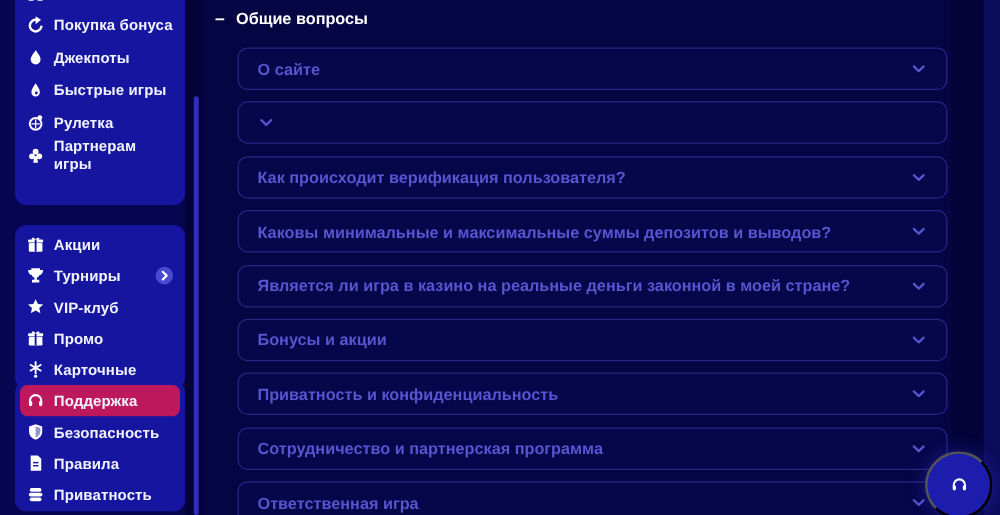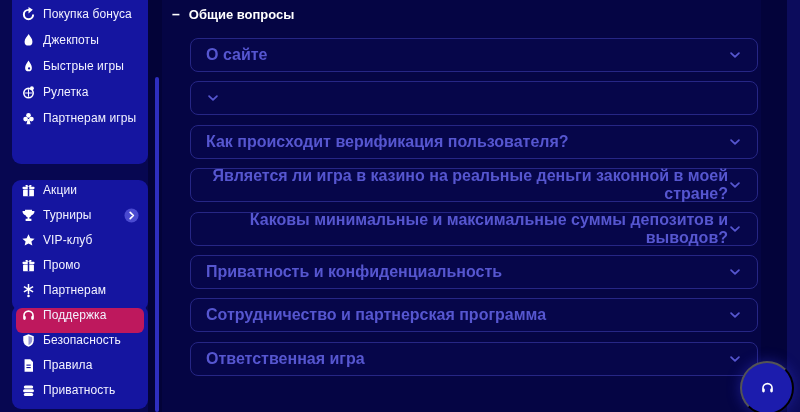--- a/index.html
+++ b/index.html
@@ -9,38 +9,38 @@
     font-family:"Liberation Sans",sans-serif;
     -webkit-font-smoothing:antialiased;
   }
   
   .sidebar{position:absolute;left:0;top:0;width:148px;height:412px;background:#070751;overflow:hidden;}
   .gap-col{position:absolute;left:148px;top:0;width:14px;height:412px;background:#030338;}
   .sgroup{position:absolute;left:12px;width:136px;background:#1515A0;border-radius:9px;padding:3px 0;box-sizing:border-box;}
   .g0{top:-22px;height:186px;}
   .g1{top:180px;height:131px;}
   .g2{top:305px;height:104px;}
-  .srow{height:26px;display:flex;gap:7px;margin:0 4px;padding:0 5px;border-radius:6px;color:#F2F2FF;font-size:12px;font-weight:400;letter-spacing:.1px;cursor:pointer;}
+  .srow{height:26px;display:flex;align-items:center;gap:7px;margin:0 4px;padding:0 5px;border-radius:6px;color:#F2F2FF;font-size:12px;font-weight:700;letter-spacing:.1px;cursor:pointer;}
   .g1 .srow,.g2 .srow{height:25px;}
   .srow.active{background:#be185d;}
   .sicon{width:15px;height:15px;flex:0 0 15px;display:flex;align-items:center;justify-content:center;}
   .sicon svg{width:15px;height:15px;display:block;}
   .trail{margin-left:auto;width:15px;height:15px;}
   .trail svg{width:15px;height:15px;display:block;}
   .side-scroll{position:absolute;left:155px;top:77px;width:4px;height:335px;background:#2E2EC0;border-radius:3px;cursor:pointer;}
   
   .shead{position:absolute;left:172px;top:7px;display:flex;align-items:center;gap:9px;color:#FFFFFF;font-size:13px;font-weight:700;}
   .shead .minus{cursor:pointer;font-size:14px;line-height:13px;}
   .faq{position:absolute;left:190px;top:38px;width:568px;display:flex;flex-direction:column;gap:9.4px;}
   .fitem{
     height:34px;box-sizing:border-box;flex:0 0 34px;
     border:1px solid #262685;border-radius:8px;
     display:flex;align-items:center;justify-content:space-between;
     padding:0 15px;background:rgba(12,12,96,0.22);
-    color:#5656D0;font-size:16px;font-weight:700;cursor:pointer;text-align:right;
+    color:#5656D0;font-size:13px;font-weight:700;cursor:pointer;
   }
   .fitem .chev{width:14px;height:14px;flex:0 0 14px;}
   .fitem .chev svg{width:14px;height:14px;display:block;}
   
   .shade-col{position:absolute;right:13px;top:0;width:26px;height:412px;background:rgba(0,0,24,0.22);pointer-events:none;}
   .page-scroll{position:absolute;right:0;top:0;width:13px;height:412px;background:#0C0C5C;cursor:pointer;}
   .support-btn{
     position:absolute;left:740px;top:361px;width:54px;height:54px;border-radius:50%;
     background:#1C1CAD;display:flex;align-items:center;justify-content:center;
     box-shadow:0 0 14px rgba(50,50,220,.45);cursor:pointer;z-index:5;
@@ -155,21 +155,21 @@
         </span>
         <span>Промо</span>
       </div>
       <div class="srow">
         <span class="sicon">
           <svg viewBox="0 0 16 16" fill="#fff" xmlns="http://www.w3.org/2000/svg">
             <path d="M7.2 1h1.6v4.3l3.7-2.2.8 1.4-3.7 2.1 3.7 2.1-.8 1.4-3.7-2.2V12H7.2V7.9L3.5 10.1l-.8-1.4 3.7-2.1-3.7-2.1.8-1.4 3.7 2.2z"></path>
             <circle cx="8" cy="13.8" r="1.4"></circle>
           </svg>
         </span>
-        <span>Партнерам</span>
+        <span>Карточные</span>
       </div>
     </nav>
   <nav class="sgroup g2">
       <div class="srow active">
         <span class="sicon">
           <svg viewBox="0 0 16 16" fill="#fff" xmlns="http://www.w3.org/2000/svg">
             <path d="M8 2.3A5.7 5.7 0 0 0 2.3 8v3.3a1.4 1.4 0 0 0 2.8 0V9.5A1.4 1.4 0 0 0 4 8.2a4 4 0 0 1 8 0 1.4 1.4 0 0 0-1.1 1.3v1.8a1.4 1.4 0 0 0 2.8 0V8A5.7 5.7 0 0 0 8 2.3z"></path>
           </svg>
         </span>
         <span>Поддержка</span>
@@ -232,29 +232,37 @@
     </div>
     <div class="fitem">
       <span>Как происходит верификация пользователя?</span>
       <span class="chev">
         <svg viewBox="0 0 16 16" fill="#fff" xmlns="http://www.w3.org/2000/svg">
           <path d="M3.5 5.8L8 10.2l4.5-4.4" stroke="#5656D0" stroke-width="2" fill="none" stroke-linecap="round" stroke-linejoin="round"></path>
         </svg>
       </span>
     </div>
     <div class="fitem">
+      <span>Каковы минимальные и максимальные суммы депозитов и выводов?</span>
+      <span class="chev">
+        <svg viewBox="0 0 16 16" fill="#fff" xmlns="http://www.w3.org/2000/svg">
+          <path d="M3.5 5.8L8 10.2l4.5-4.4" stroke="#5656D0" stroke-width="2" fill="none" stroke-linecap="round" stroke-linejoin="round"></path>
+        </svg>
+      </span>
+    </div>
+    <div class="fitem">
       <span>Является ли игра в казино на реальные деньги законной в моей стране?</span>
       <span class="chev">
         <svg viewBox="0 0 16 16" fill="#fff" xmlns="http://www.w3.org/2000/svg">
           <path d="M3.5 5.8L8 10.2l4.5-4.4" stroke="#5656D0" stroke-width="2" fill="none" stroke-linecap="round" stroke-linejoin="round"></path>
         </svg>
       </span>
     </div>
     <div class="fitem">
-      <span>Каковы минимальные и максимальные суммы депозитов и выводов?</span>
+      <span>Бонусы и акции</span>
       <span class="chev">
         <svg viewBox="0 0 16 16" fill="#fff" xmlns="http://www.w3.org/2000/svg">
           <path d="M3.5 5.8L8 10.2l4.5-4.4" stroke="#5656D0" stroke-width="2" fill="none" stroke-linecap="round" stroke-linejoin="round"></path>
         </svg>
       </span>
     </div>
     <div class="fitem">
       <span>Приватность и конфиденциальность</span>
       <span class="chev">
         <svg viewBox="0 0 16 16" fill="#fff" xmlns="http://www.w3.org/2000/svg">

